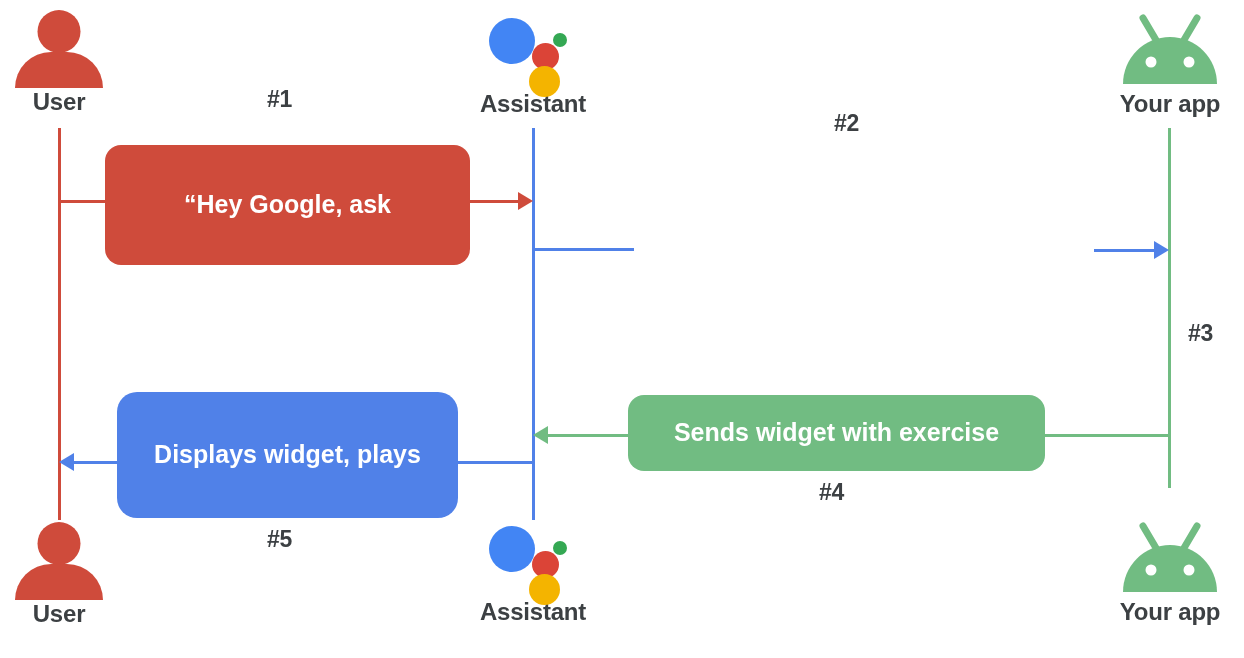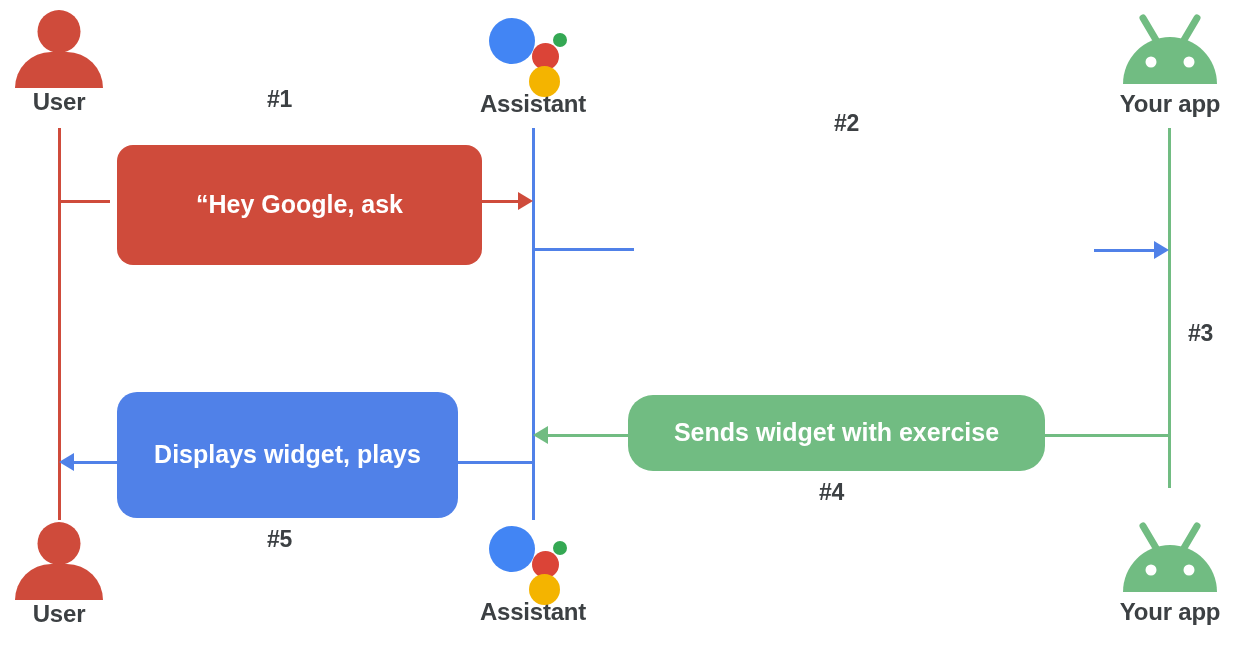--- a/index.html
+++ b/index.html
@@ -182,21 +182,21 @@
         <circle cx="74" cy="50" r="5.5" fill="#ffffff"></circle>
       </svg>
     </div>
     <div class="actor-label">Your app</div>
   </div>
 
   <div class="step-num" style="left:267px; top:86px;">#1</div>
 
   <div class="conn" style="left:58px; top:200px; width:52px; background:#cf4b3b;"></div>
 
-  <div class="msg-box box-red" style="left:105px; top:145px; width:365px; height:120px; font-size:25px;margin-left:12px;">
+  <div class="msg-box box-red" style="left:105px; top:145px; width:365px; height:120px; font-size:25px;">
     <span class="txt">
       <span>“Hey Google, ask</span><br>
     </span>
   </div>
 
   <div class="conn" style="left:466px; top:200px; width:56px; background:#cf4b3b;"></div>
   <span class="arrow-head arrow-right" style="left:518px; top:192px; color:#cf4b3b;"></span>
 
   <div class="step-num" style="left:834px; top:110px;">#2</div>
 
@@ -205,21 +205,21 @@
 
   <div class="conn" style="left:1094px; top:249px; width:62px; background:#5081e8;"></div>
   <span class="arrow-head arrow-right" style="left:1154px; top:241px; color:#5081e8;"></span>
 
   <div class="step-num" style="left:1188px; top:320px;">#3</div>
 
   <div class="step-num" style="left:819px; top:479px;">#4</div>
 
   <div class="conn" style="left:1042px; top:434px; width:128px; background:#71bc82;"></div>
 
-  <div class="msg-box box-green" style="left:628px; top:395px; width:417px; height:76px; font-size:25px;border-radius:25px;">
+  <div class="msg-box box-green" style="left:628px; top:395px; width:417px; height:76px; font-size:25px;">
     <span class="txt">
       <span>Sends widget with exercise</span><br>
     </span>
   </div>
 
   <div class="conn" style="left:541px; top:434px; width:92px; background:#71bc82;"></div>
   <span class="arrow-head arrow-left" style="left:533px; top:426px; color:#71bc82;"></span>
 
   <div class="step-num" style="left:267px; top:526px;">#5</div>
 

